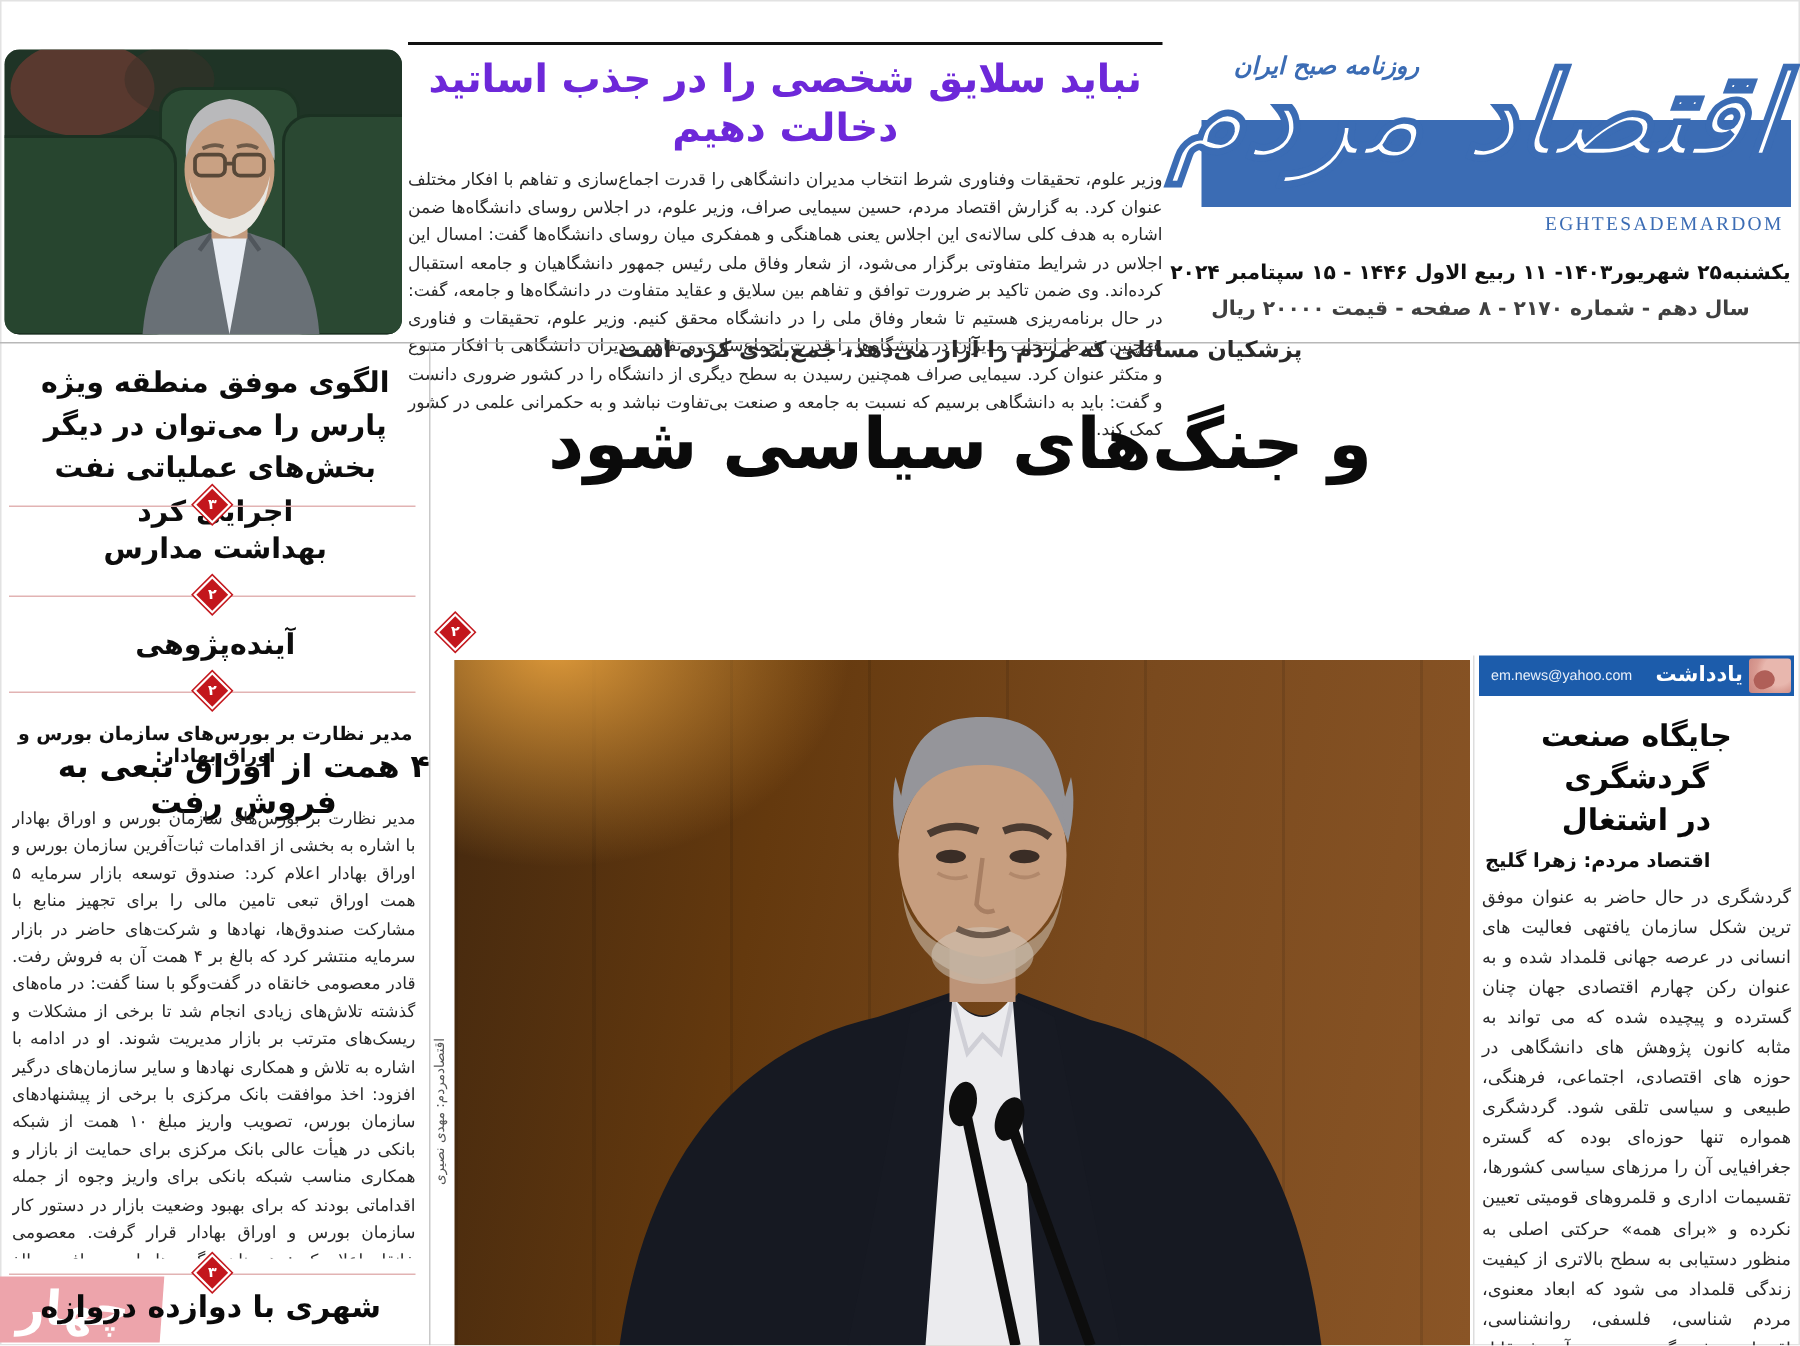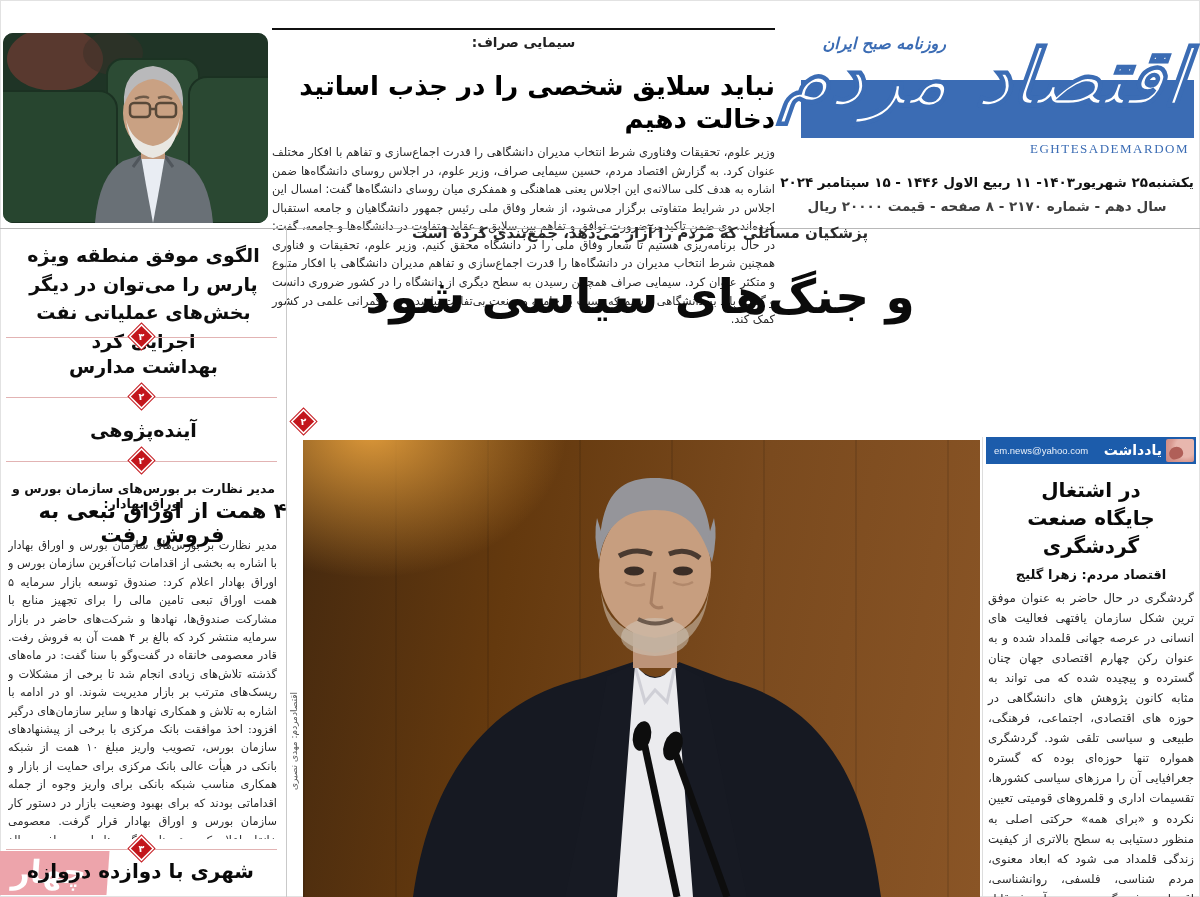--- a/index.html
+++ b/index.html
@@ -20,21 +20,21 @@
   .mast-latin{position:absolute;top:141px;right:5px;color:var(--masthead-blue,#3b6cb4);
         font-family:Liberation Serif, serif;font-size:13px;letter-spacing:1.5px;}
   .mast-date1{position:absolute;top:174px;left:0;right:0;text-align:center;font-size:13.5px;font-weight:bold;color:#111;}
   .mast-date2{position:absolute;top:198px;left:0;right:0;text-align:center;font-size:13.5px;font-weight:bold;color:#404040;}
   
   .parl-photo{position:absolute;left:3px;top:33px;width:265px;height:190px;border-radius:10px;
         overflow:hidden;background:linear-gradient(#2c4734,#1f3627);}
   .top-article{position:absolute;left:272px;top:28px;width:503px;}
   .top-rule{height:2px;background:#111;}
   .top-kicker{margin-top:4px;text-align:center;font-size:13.5px;font-weight:bold;color:#222;}
-  .top-headline{margin-top:20px;text-align:right;font-size:26px;font-weight:900;color:#000000;line-height:1.25;}
+  .top-headline{margin-top:7px;text-align:center;font-size:26px;font-weight:900;color:#6d28d9;line-height:1.25;}
   .top-body{margin-top:8px;font-size:11.4px;line-height:1.63;text-align:justify;color:#2a2a2a;}
   
   .band-rule{position:absolute;left:0;top:228px;width:1200px;height:1px;background:#b8b8b8;}
   
   .sidebar{position:absolute;left:0;top:229px;width:287px;height:668px;border-left:none;}
   .sidebar .vline{position:absolute;right:0;top:0;bottom:0;width:1px;background:#c9c9c9;}
   .sb-head{padding:0 16px;text-align:center;font-weight:900;color:#0d0d0d;}
   .sb-item1{position:absolute;top:12px;left:0;right:0;font-size:19px;line-height:1.5;}
   .sb-item2{position:absolute;top:126px;left:0;right:0;font-size:19px;}
   .sb-item3{position:absolute;top:190px;left:0;right:0;font-size:19px;}
@@ -75,21 +75,21 @@
   .note-bar{position:relative;height:27px;background:var(--note-bar-blue,#1c5cab);}
   .note-label{position:absolute;right:34px;top:0;height:27px;line-height:27px;color:#fff;
         font-size:14px;font-weight:bold;}
   .note-thumb{position:absolute;right:2px;top:2px;width:28px;height:23px;border-radius:2px;
         background:radial-gradient(circle at 70% 35%, #e8b7ae 0 40%, #d99b92 60%, #c9837d 100%);overflow:hidden;}
   .note-thumb::after{content:"";position:absolute;left:3px;top:8px;width:14px;height:12px;
         background:#b05f58;border-radius:50% 50% 40% 40%;transform:rotate(-20deg);}
   .note-email{position:absolute;left:8px;top:0;height:20px;line-height:27px;color:#e9f0fa;
         font-size:9.5px;direction:ltr;font-family:"Liberation Sans",sans-serif;}
   .note-headline{margin-top:12px;text-align:center;font-size:20px;font-weight:900;color:#0a0a0a;line-height:1.4;}
-  .note-byline{margin-top:7px;padding:0 4px;text-align:center;font-size:13px;font-weight:bold;color:#111;}
+  .note-byline{margin-top:7px;padding:0 4px;text-align:left;font-size:13px;font-weight:bold;color:#111;}
   .note-body{margin-top:6px;padding:0 2px;font-size:11.8px;line-height:1.7;text-align:justify;
         color:#2a2a2a;overflow:hidden;height:318px;}
   svg{display:block;}
 </style>
 </head>
 <body>
 
 <div class="page">
 
   <div class="masthead rtl">
@@ -120,21 +120,20 @@
         <rect x="127" y="70" width="20" height="14" rx="4"></rect>
         <rect x="153" y="70" width="20" height="14" rx="4"></rect>
         <line x1="147" y1="76" x2="153" y2="76"></line>
       </g>
       <path d="M132,66 q8,-4 14,-1 M155,65 q8,-3 14,1" stroke="#6e5a48" stroke-width="2.5" fill="none"></path>
     </svg>
   </div>
 
   <div class="top-article rtl">
     <div class="top-rule"></div>
-    <div class="top-kicker">سیمایی صراف:</div>
     <div class="top-headline">نباید سلایق شخصی را در جذب اساتید دخالت دهیم</div>
     <div class="top-body">وزیر علوم، تحقیقات وفناوری شرط انتخاب مدیران دانشگاهی را قدرت اجماع‌سازی و تفاهم با افکار مختلف عنوان کرد. به گزارش اقتصاد مردم، حسین سیمایی صراف، وزیر علوم، در اجلاس روسای دانشگاه‌ها ضمن اشاره به هدف کلی سالانه‌ی این اجلاس یعنی هماهنگی و همفکری میان روسای دانشگاه‌ها گفت: امسال این اجلاس در شرایط متفاوتی برگزار می‌شود، از شعار وفاق ملی رئیس جمهور دانشگاهیان و جامعه استقبال کرده‌اند. وی ضمن تاکید بر ضرورت توافق و تفاهم بین سلایق و عقاید متفاوت در دانشگاه‌ها و جامعه، گفت: در حال برنامه‌ریزی هستیم تا شعار وفاق ملی را در دانشگاه محقق کنیم. وزیر علوم، تحقیقات و فناوری همچنین شرط انتخاب مدیران در دانشگاه‌ها را قدرت اجماع‌سازی و تفاهم مدیران دانشگاهی با افکار متنوع و متکثر عنوان کرد. سیمایی صراف همچنین رسیدن به سطح دیگری از دانشگاه را در کشور ضروری دانست و گفت: باید به دانشگاهی برسیم که نسبت به جامعه و صنعت بی‌تفاوت نباشد و به حکمرانی علمی در کشور کمک کند.</div>
   </div>
 
   <div class="band-rule"></div>
 
   <div class="sidebar rtl">
     <div class="vline"></div>
 
     <div class="sb-head sb-item1">الگوی موفق منطقه ویژه پارس را می‌توان در دیگر بخش‌های عملیاتی نفت اجرایی کرد</div>
@@ -216,20 +215,20 @@
   <div class="photo-credit">اقتصادمردم: مهدی نصیری</div>
   <div class="photo-vline"></div>
 
   <div class="note rtl">
     <div class="note-bar">
       <span class="note-thumb"></span>
       <span class="note-label">یادداشت</span>
       <span class="note-email">em.news@yahoo.com</span>
     </div>
     <div class="note-headline">
+      <div>جایگاه صنعت گردشگری</div>
       <div>در اشتغال</div>
-      <div>جایگاه صنعت گردشگری</div>
     </div>
     <div class="note-byline">اقتصاد مردم: زهرا گلیج</div>
     <div class="note-body">گردشگری در حال حاضر به عنوان موفق ترین شکل سازمان یافتهی فعالیت های انسانی در عرصه جهانی قلمداد شده و به عنوان رکن چهارم اقتصادی جهان چنان گسترده و پیچیده شده که می تواند به مثابه کانون پژوهش های دانشگاهی در حوزه های اقتصادی، اجتماعی، فرهنگی، طبیعی و سیاسی تلقی شود. گردشگری همواره تنها حوزه‌ای بوده که گستره جغرافیایی آن را مرزهای سیاسی کشورها، تقسیمات اداری و قلمروهای قومیتی تعیین نکرده و «برای همه» حرکتی اصلی به منظور دستیابی به سطح بالاتری از کیفیت زندگی قلمداد می شود که ابعاد معنوی، مردم شناسی، فلسفی، روانشناسی، اقتصادی، فرهنگی و... در آن غیرقابل چشم پوشی بوده و در زمره نسل سوم و چهارم حقوق بشر قلمداد می شود. به نظر می رسد، شعار «گردشگری و مشاغل؛ یک آینده بهتر برای همه» که در سال ۲۰۱۹ از سوی سازمان جهانی گردشگری اعلام شده تاکید بر اهمیت این صنعت در اشتغال دارد. ایجاد شغل با پیشرفت تکنولوژی و رشد جمعیت به یکی از معضلات کشورها بدل شده است و کشور ما ایران با دارا بودن بیش از ۴۵ درصد از جمعیت</div>
   </div>
 
 </div>
 
 </body></html>

